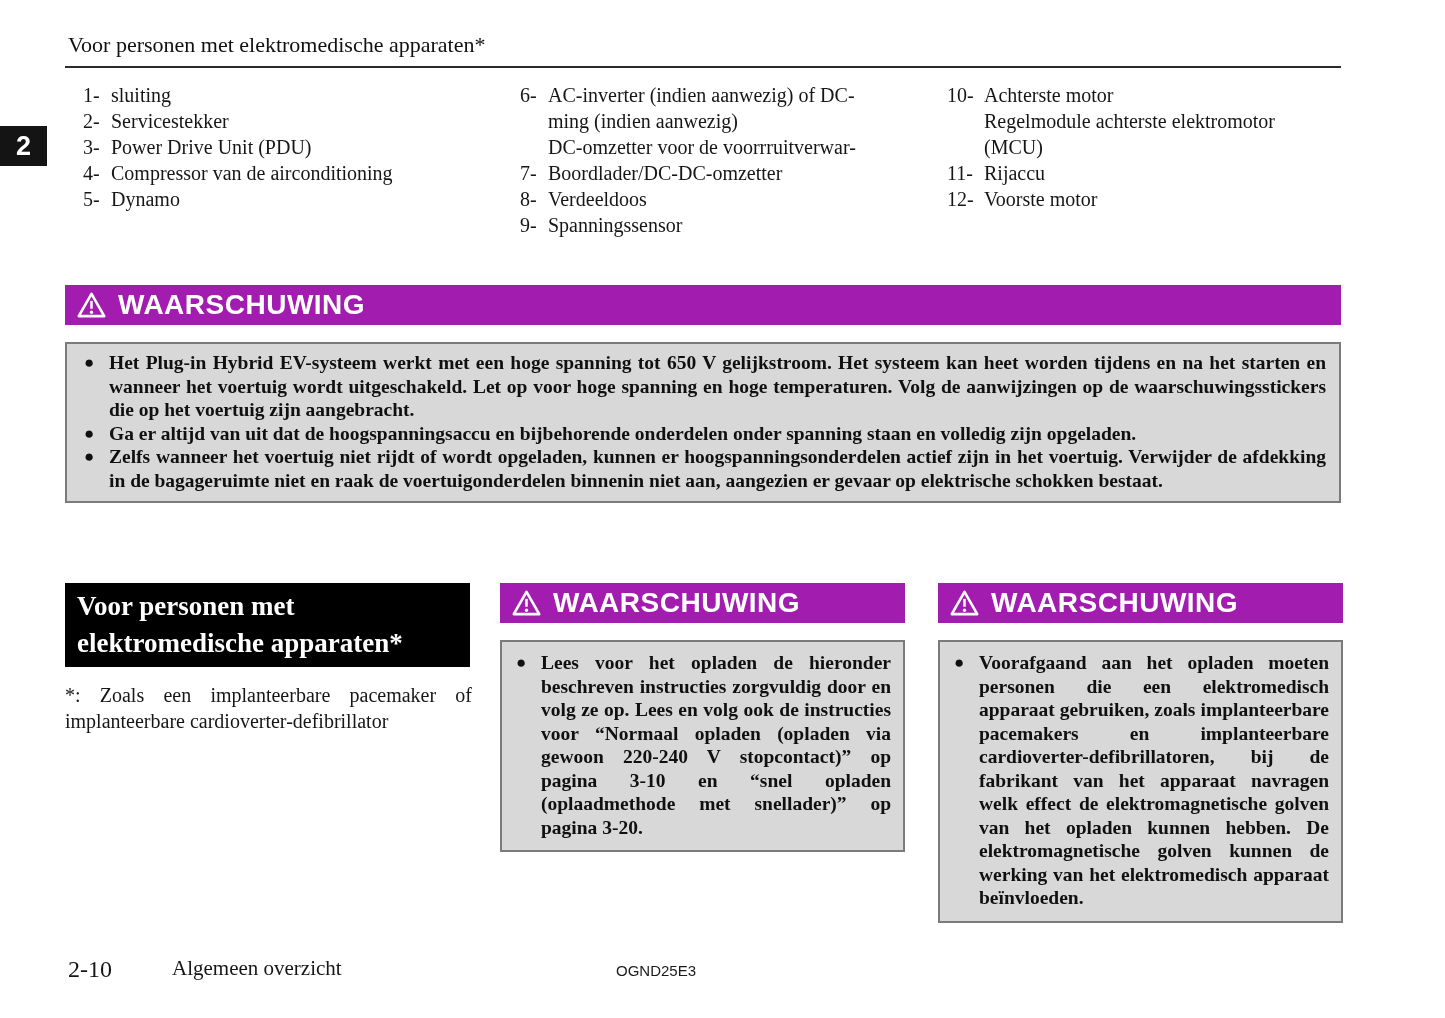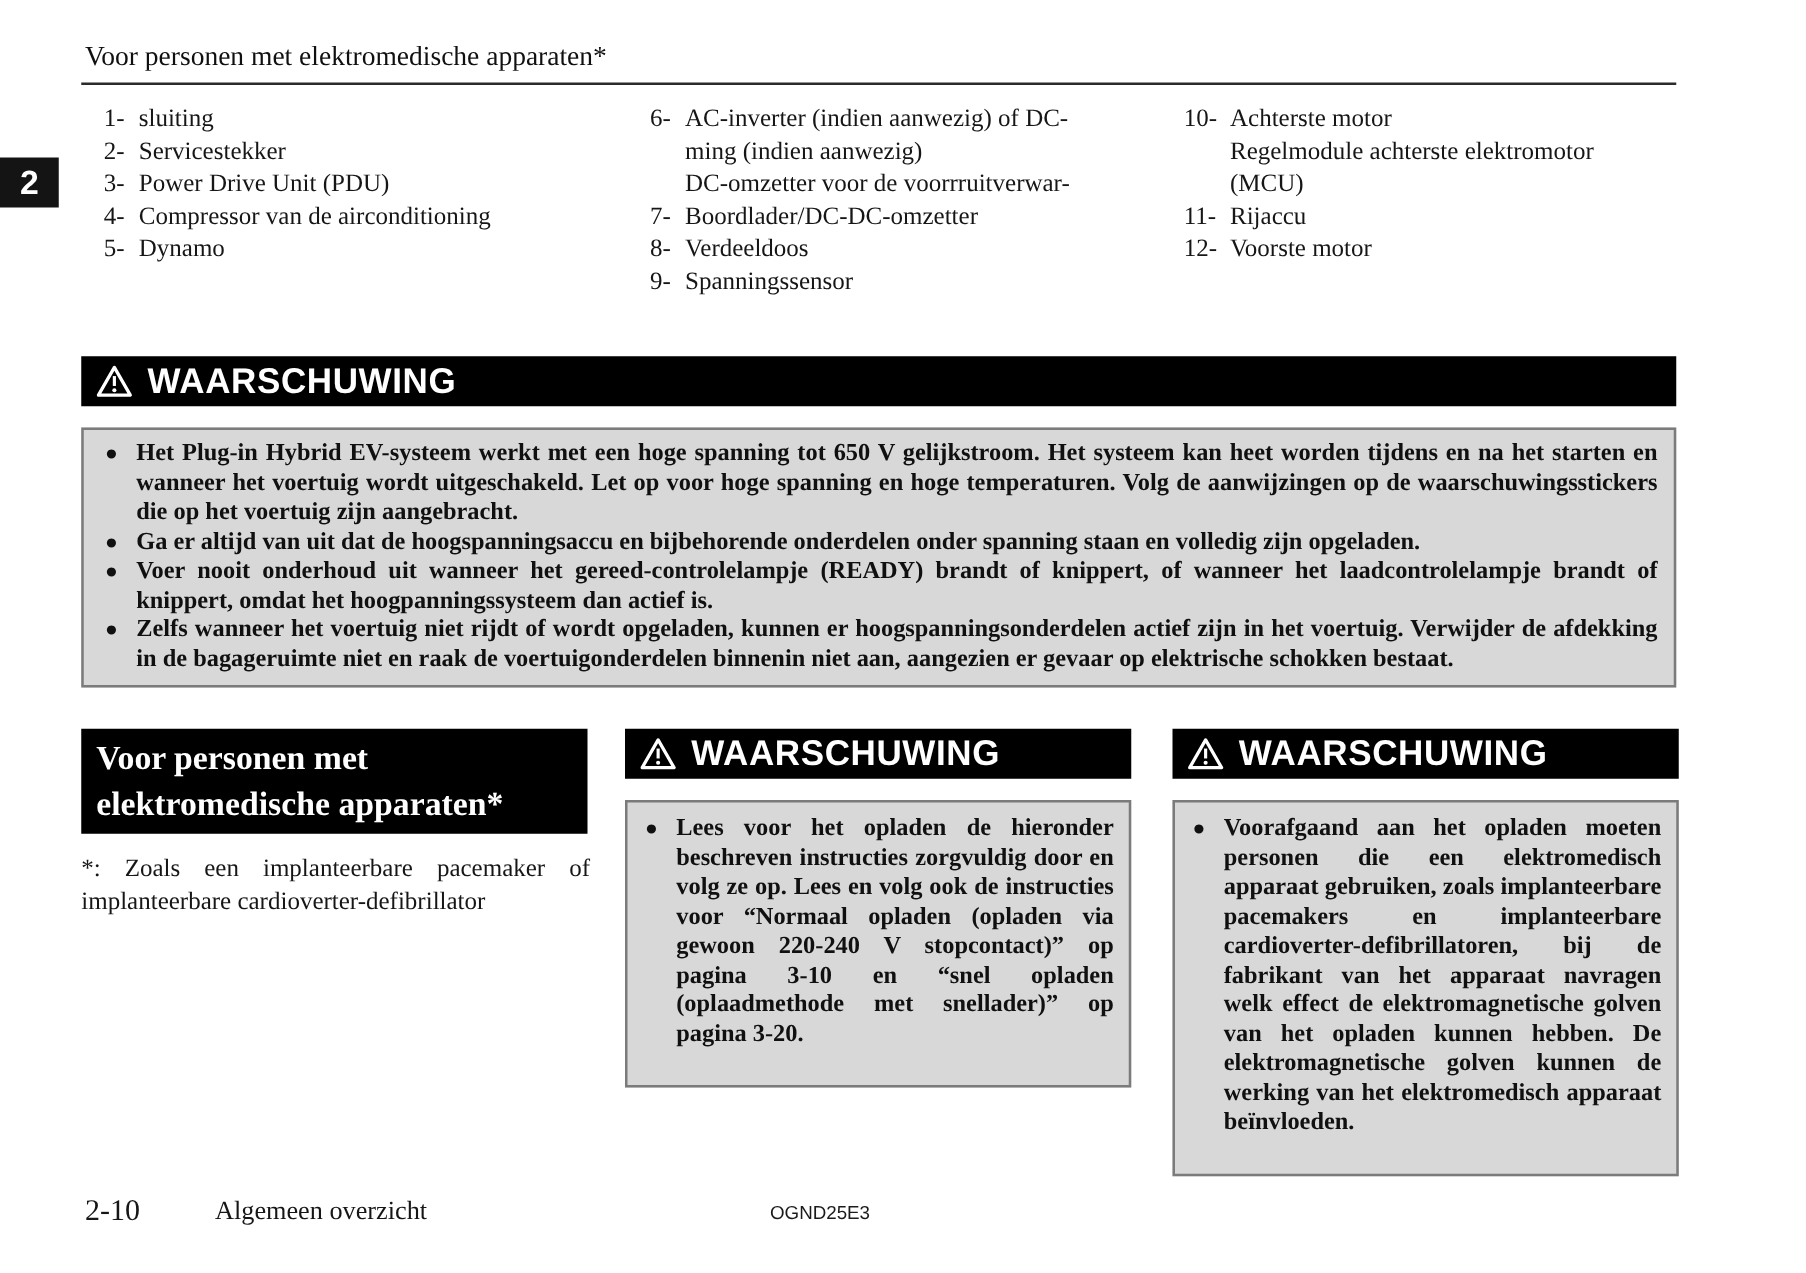--- a/index.html
+++ b/index.html
@@ -32,42 +32,42 @@
   .pcol-3 { left:882px; width:394px; }
   .pl-item { display:flex; line-height:26px; }
   .pl-num  { flex:0 0 28px; }
   .pcol-3 .pl-num { flex-basis:37px; }
   .pl-text { flex:1; }
   .pl-line { display:block; }
 
   
   .warnbox { position:absolute; }
   .whead {
-    height:40px; background:#000000;
+    height:40px; background:#a21caf;
     display:flex; align-items:center; gap:11px; padding-left:11px;
   }
   .wtitle {
     color:#ffffff; font-family:"Liberation Sans", sans-serif;
     font-weight:bold; font-size:28px; letter-spacing:.5px;
     white-space:nowrap; transform:scaleY(1.02);
   }
   .wicon { display:block; flex:0 0 auto; }
   .wbody {
     margin-top:17px; width:100%;
     border:2px solid #7b7b7b; background:#d8d8d8;
     padding:7px 13px 9px 16px;
     font-weight:bold; font-size:19.5px; color:#101010;
   }
   .bullet { position:relative; padding-left:26px; text-align:justify; line-height:23.5px; }
   .bullet::before { content:"●"; position:absolute; left:1px; top:0; font-size:17px; }
 
   #warn-main     { left:65px;  top:285px; width:1276px; }
   #warn-charging { left:500px; top:583px; width:405px; }
   #warn-medical  { left:938px; top:583px; width:405px; }
-  #warn-charging .wbody, #warn-medical .wbody { padding:9px 12px 29px 13px; }
+  #warn-charging .wbody, #warn-medical .wbody { padding:9px 12px 11px 13px; }
 
   
   .section-title {
     position:absolute; left:65px; top:583px; width:405px; height:84px;
     background:#000000; color:#ffffff;
     font-weight:bold; font-size:27px; line-height:37px;
     padding:5px 0 0 12px;
   }
   .section-title .line { display:block; }
   .footnote {
@@ -180,21 +180,20 @@
     <svg class="wicon" width="31" height="28" viewBox="0 0 32 29">
       <path d="M16 3 L29.2 26 H2.8 Z" fill="none" stroke="#ffffff" stroke-width="2.7" stroke-linejoin="round"></path>
       <rect x="14.7" y="10.2" width="2.6" height="8.2" fill="#ffffff"></rect>
       <circle cx="16" cy="22" r="1.7" fill="#ffffff"></circle>
     </svg>
     <span class="wtitle">WAARSCHUWING</span>
   </div>
   <div class="wbody">
     <div class="bullet">Het Plug-in Hybrid EV-systeem werkt met een hoge spanning tot 650 V gelijkstroom. Het systeem kan heet worden tijdens en na het starten en wanneer het voertuig wordt uitgeschakeld. Let op voor hoge spanning en hoge temperaturen. Volg de aanwijzingen op de waarschuwingsstickers die op het voertuig zijn aangebracht.</div>
     <div class="bullet">Ga er altijd van uit dat de hoogspanningsaccu en bijbehorende onderdelen onder spanning staan en volledig zijn opgeladen.</div>
-    <div class="bullet">Voer nooit onderhoud uit wanneer het gereed-controlelampje (READY) brandt of knippert, of wanneer het laadcontrolelampje brandt of knippert, omdat het hoogpanningssysteem dan actief is.</div>
     <div class="bullet">Zelfs wanneer het voertuig niet rijdt of wordt opgeladen, kunnen er hoogspanningsonderdelen actief zijn in het voertuig. Verwijder de afdekking in de bagageruimte niet en raak de voertuigonderdelen binnenin niet aan, aangezien er gevaar op elektrische schokken bestaat.</div>
   </div>
 </div>
 
 <div class="section-title">
   <span class="line">Voor personen met</span>
   <span class="line">elektromedische apparaten*</span>
 </div>
 <div class="footnote">*: Zoals een implanteerbare pacemaker of implanteerbare cardioverter-defibrillator</div>
 

